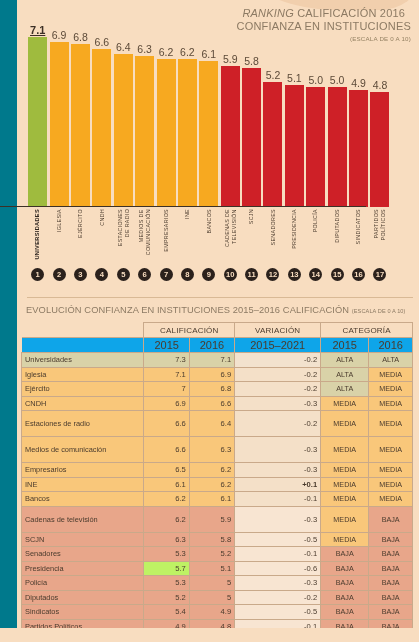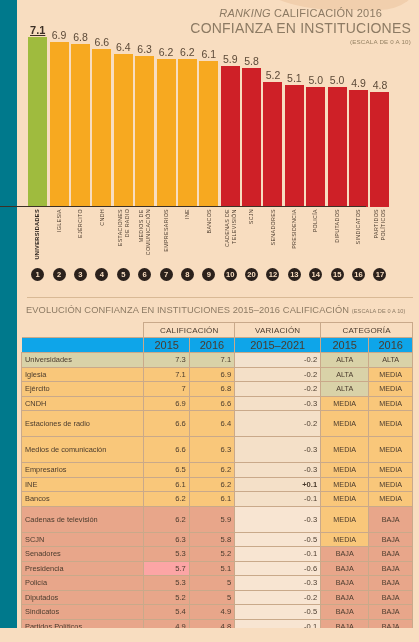--- a/index.html
+++ b/index.html
@@ -36,21 +36,21 @@
   
   .chart-header {
     position: absolute; right: 8px; top: 7px;
     text-align: right; line-height: 1.18;
   }
   .chart-header .l1 {
     font-size: 11px; color: #8c7a63; letter-spacing: .2px; text-align: center;
   }
   .chart-header .l1 i { font-style: italic; }
   .chart-header .l2 {
-    font-size: 14px; color: #8c7a63; letter-spacing: .2px;
+    font-size: 11px; color: #8c7a63; letter-spacing: .2px;
   }
   .chart-header .l3 {
     font-size: 6.2px; color: #9a8straight; color:#958263; margin-top: 2px; letter-spacing: .2px;
   }
   
   .plot {
     position: absolute; left: 27px; top: 24px;
     width: 364px; height: 183px;
   }
   .bars {
@@ -336,21 +336,21 @@
       <div class="numcell">
         <div class="circle">8</div>
       </div>
       <div class="numcell">
         <div class="circle">9</div>
       </div>
       <div class="numcell">
         <div class="circle">10</div>
       </div>
       <div class="numcell">
-        <div class="circle">20</div>
+        <div class="circle">11</div>
       </div>
       <div class="numcell">
         <div class="circle">12</div>
       </div>
       <div class="numcell">
         <div class="circle">13</div>
       </div>
       <div class="numcell">
         <div class="circle">14</div>
       </div>
@@ -481,21 +481,21 @@
         <tr class="r-baja">
           <td class="lbl" style="background: rgb(232, 166, 138);">Senadores</td>
           <td class="num" style="background: rgb(232, 166, 138);">5.3</td>
           <td class="num" style="background: rgb(232, 166, 138);">5.2</td>
           <td class="var" style="background: rgb(248, 229, 210);">-0.1</td>
           <td class="cat" style="background: rgb(232, 166, 138);">BAJA</td>
           <td class="cat" style="background: rgb(232, 166, 138);">BAJA</td>
         </tr>
         <tr class="r-baja">
           <td class="lbl" style="background: rgb(232, 166, 138);">Presidencia</td>
-          <td class="num" style="background: #fca5a5;">5.7</td>
+          <td class="num" style="background: #bef264;">5.7</td>
           <td class="num" style="background: rgb(232, 166, 138);">5.1</td>
           <td class="var" style="background: rgb(248, 229, 210);">-0.6</td>
           <td class="cat" style="background: rgb(232, 166, 138);">BAJA</td>
           <td class="cat" style="background: rgb(232, 166, 138);">BAJA</td>
         </tr>
         <tr class="r-baja">
           <td class="lbl" style="background: rgb(232, 166, 138);">Policía</td>
           <td class="num" style="background: rgb(232, 166, 138);">5.3</td>
           <td class="num" style="background: rgb(232, 166, 138);">5</td>
           <td class="var" style="background: rgb(248, 229, 210);">-0.3</td>

